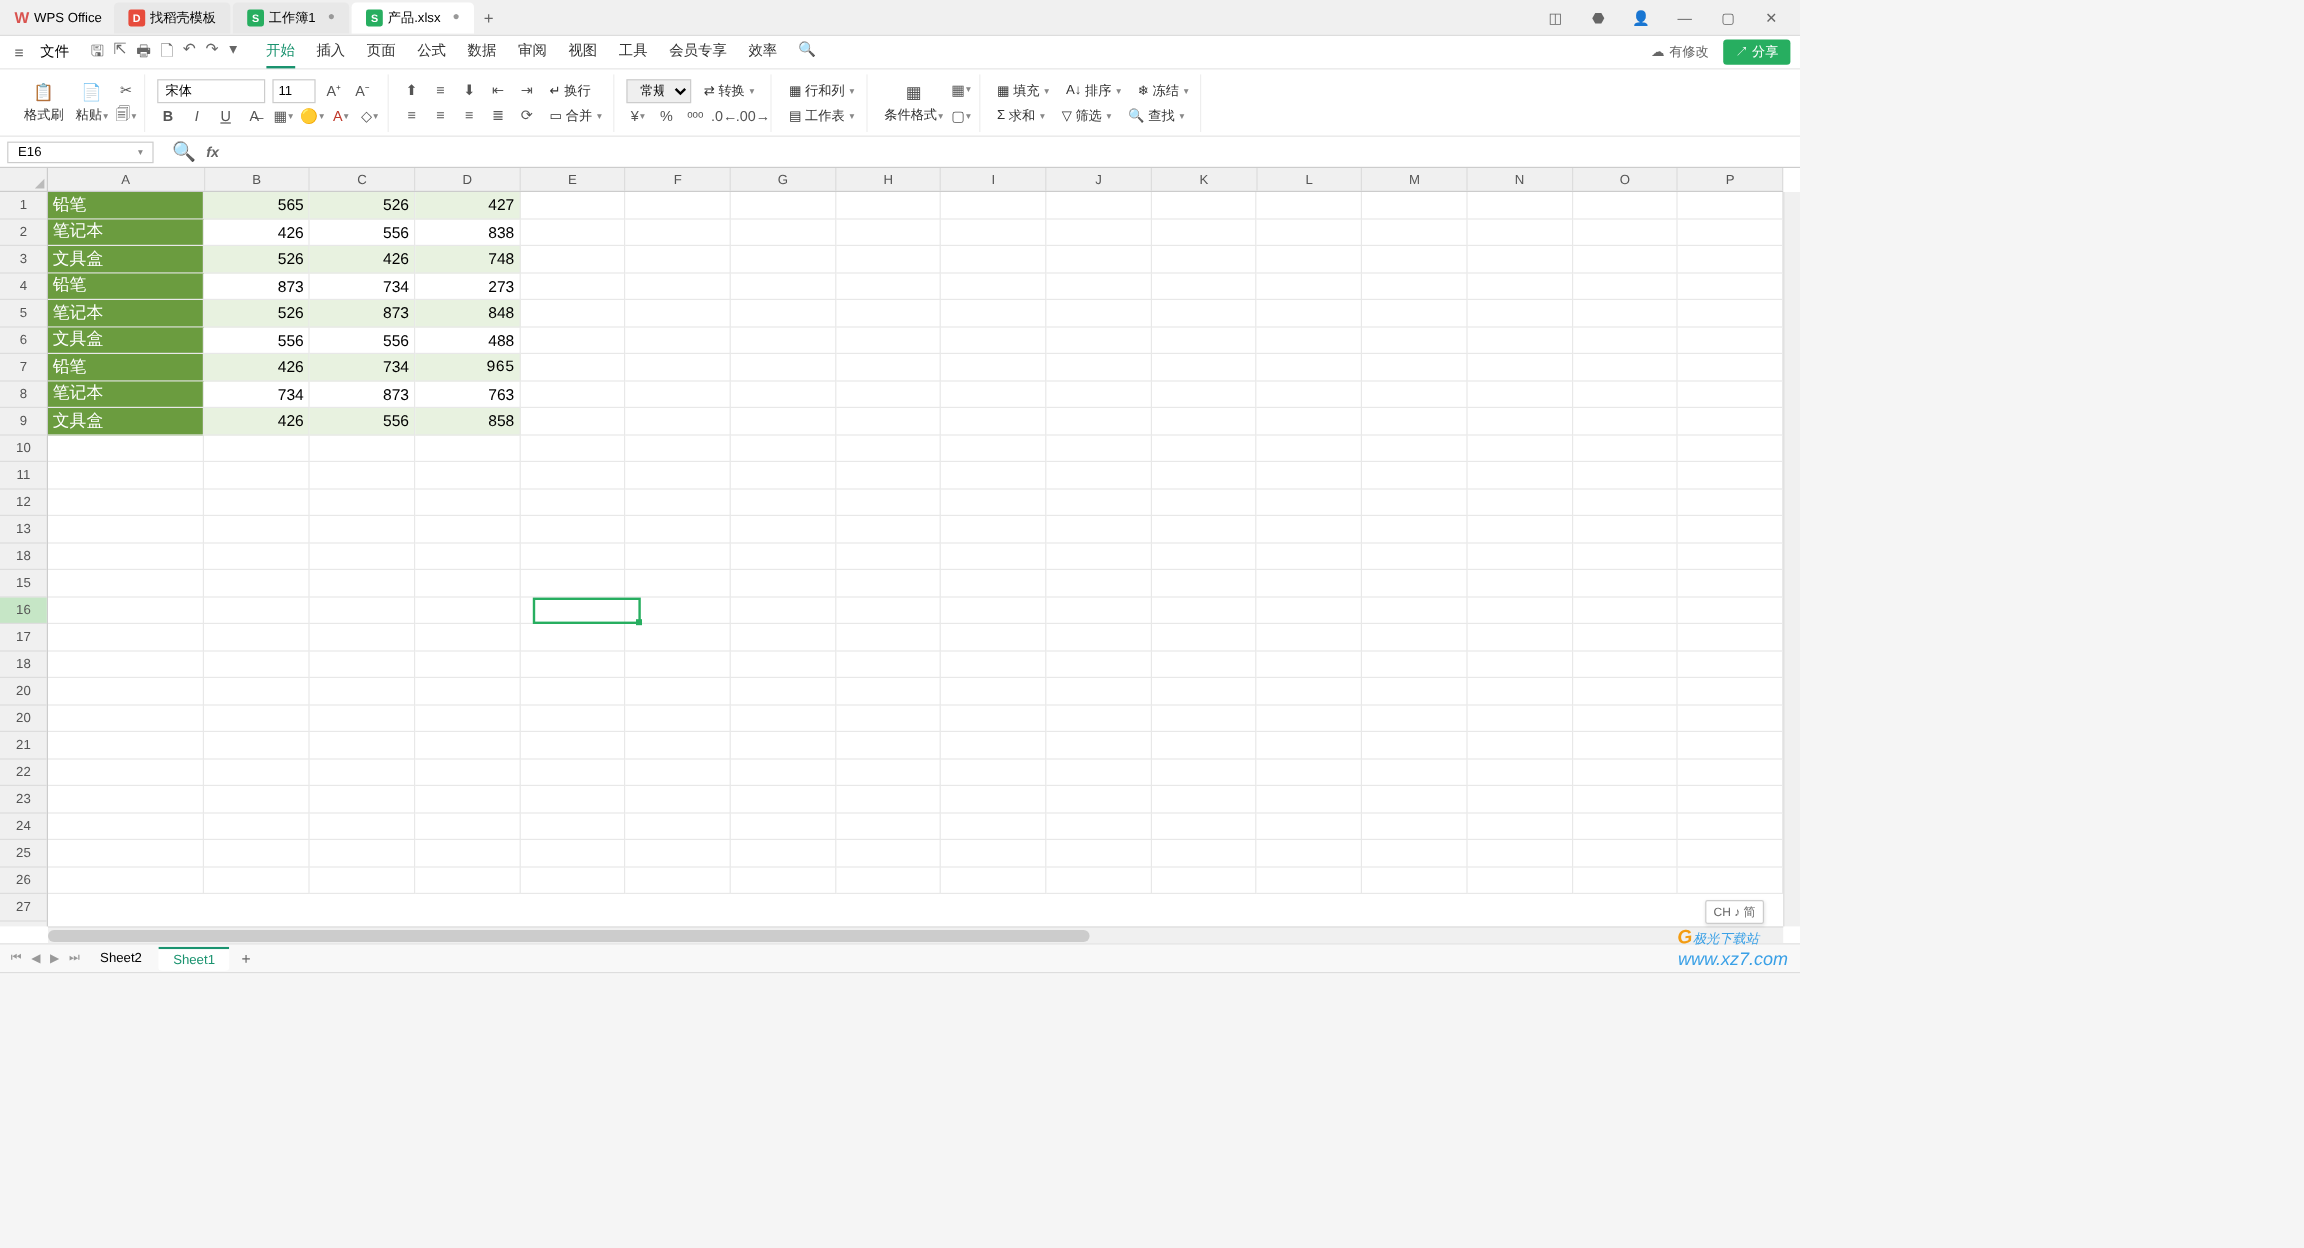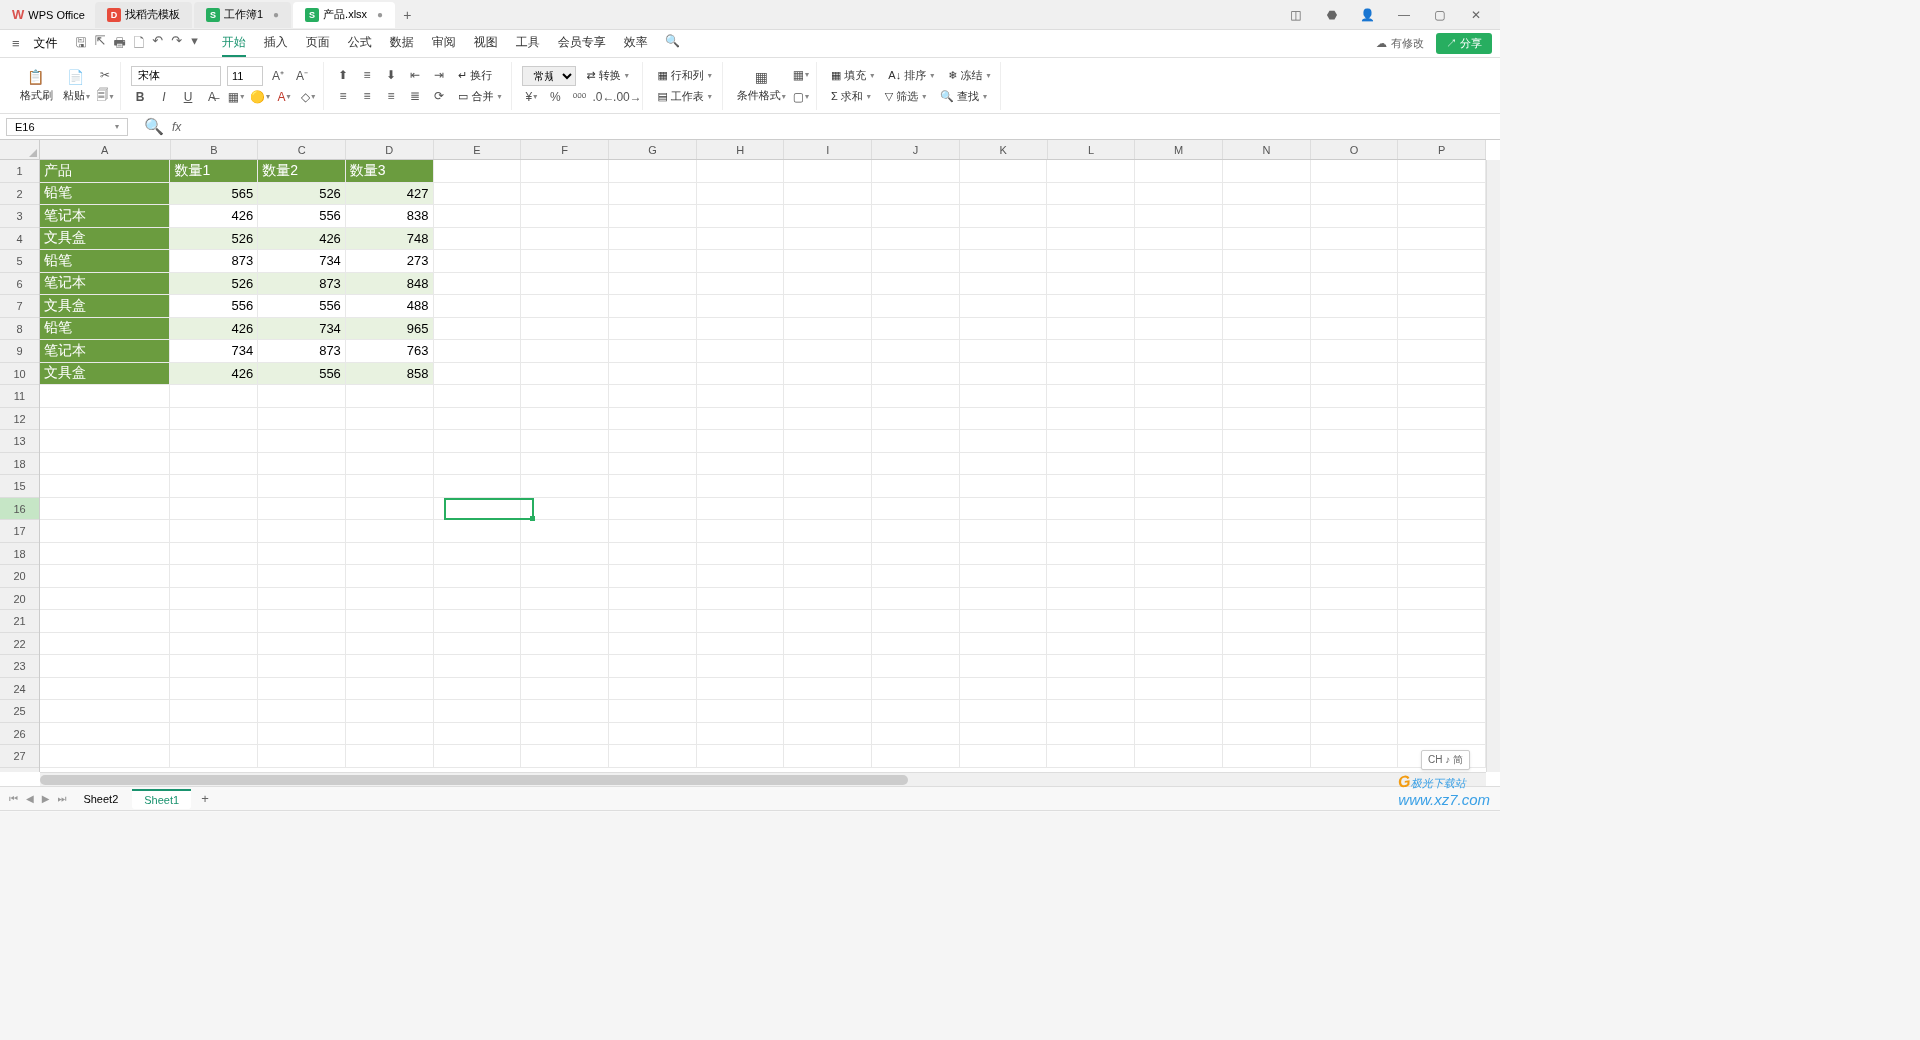--- a/index.html
+++ b/index.html
@@ -42,21 +42,21 @@
 .rb-row { display: flex; gap: 6px; align-items: center; }
 .font-select { border: 1px solid #ccc; padding: 2px 6px; font-size: 11px; width: 90px; height: 20px; }
 .font-size { border: 1px solid #ccc; padding: 2px 4px; font-size: 11px; width: 36px; height: 20px; }
 .rb-btn-sm { width: 18px; height: 18px; display: flex; align-items: center; justify-content: center; font-size: 12px; color: #555; cursor: pointer; }
 .dropdown-arrow { font-size: 8px; color: #888; margin-left: 1px; }
 
 
 .formula-bar { height: 26px; background: #fff; display: flex; align-items: center; border-bottom: 1px solid #ccc; }
 .name-box { width: 122px; border: 1px solid #ccc; margin: 2px 6px; padding: 2px 8px; font-size: 11px; background: #fff; display: flex; align-items: center; justify-content: space-between; }
 .fx-area { display: flex; align-items: center; gap: 8px; padding: 0 10px; }
-.fx-label { font-style: italic; font-size: 12px; color: #666; }
+.fx-label { font-style: italic; font-size: 12px; color: #666; font-weight: bold; }
 
 
 .sheet-area { position: relative; background: #fff; height: 646px; overflow: hidden; }
 .corner { position: absolute; left: 0; top: 0; width: 40px; height: 20px; background: #f0f0f0; border-right: 1px solid #ccc; border-bottom: 1px solid #ccc; display:flex; align-items:center; justify-content:center; }
 .corner::after { content: ""; width:0; height:0; border-left: 8px solid transparent; border-bottom: 8px solid #bbb; position:absolute; right:2px; bottom:2px; }
 .col-headers { position: absolute; left: 40px; top: 0; right: 14px; height: 20px; display: flex; background: #f0f0f0; border-bottom: 1px solid #ccc; }
 .col-h { border-right: 1px solid #ddd; text-align: center; font-size: 11px; color: #555; line-height: 20px; }
 .row-headers { position: absolute; left: 0; top: 20px; width: 40px; bottom: 14px; background: #f0f0f0; border-right: 1px solid #ccc; }
 .row-h { height: 22.5px; border-bottom: 1px solid #ddd; text-align: center; font-size: 11px; color: #555; line-height: 22.5px; }
 .row-h.active { background: #c6e6c6; }
@@ -321,38 +321,20 @@
       <div class="row-h">21</div>
       <div class="row-h">22</div>
       <div class="row-h">23</div>
       <div class="row-h">24</div>
       <div class="row-h">25</div>
       <div class="row-h">26</div>
       <div class="row-h">27</div>
     </div>
   <div class="grid" id="grid">
       <div class="row">
-        <div class="cell header-cell" style="width: 134px;">产品</div>
-        <div class="cell header-cell" style="width: 90px;">数量1</div>
-        <div class="cell header-cell" style="width: 90px;">数量2</div>
-        <div class="cell header-cell" style="width: 90px;">数量3</div>
-        <div class="cell" style="width: 90px;"></div>
-        <div class="cell" style="width: 90px;"></div>
-        <div class="cell" style="width: 90px;"></div>
-        <div class="cell" style="width: 90px;"></div>
-        <div class="cell" style="width: 90px;"></div>
-        <div class="cell" style="width: 90px;"></div>
-        <div class="cell" style="width: 90px;"></div>
-        <div class="cell" style="width: 90px;"></div>
-        <div class="cell" style="width: 90px;"></div>
-        <div class="cell" style="width: 90px;"></div>
-        <div class="cell" style="width: 90px;"></div>
-        <div class="cell" style="width: 90px;"></div>
-      </div>
-      <div class="row">
         <div class="cell name-cell" style="width: 134px;">铅笔</div>
         <div class="cell num alt" style="width: 90px;">565</div>
         <div class="cell num alt" style="width: 90px;">526</div>
         <div class="cell num alt" style="width: 90px;">427</div>
         <div class="cell" style="width: 90px;"></div>
         <div class="cell" style="width: 90px;"></div>
         <div class="cell" style="width: 90px;"></div>
         <div class="cell" style="width: 90px;"></div>
         <div class="cell" style="width: 90px;"></div>
         <div class="cell" style="width: 90px;"></div>
@@ -450,21 +432,21 @@
         <div class="cell" style="width: 90px;"></div>
         <div class="cell" style="width: 90px;"></div>
         <div class="cell" style="width: 90px;"></div>
         <div class="cell" style="width: 90px;"></div>
         <div class="cell" style="width: 90px;"></div>
       </div>
       <div class="row">
         <div class="cell name-cell" style="width: 134px;">铅笔</div>
         <div class="cell num alt" style="width: 90px;">426</div>
         <div class="cell num alt" style="width: 90px;">734</div>
-        <div class="cell num alt" style="width: 90px;">965</div>
+        <div class="cell num alt" style="width: 90px; font-family: Liberation Mono, monospace;">965</div>
         <div class="cell" style="width: 90px;"></div>
         <div class="cell" style="width: 90px;"></div>
         <div class="cell" style="width: 90px;"></div>
         <div class="cell" style="width: 90px;"></div>
         <div class="cell" style="width: 90px;"></div>
         <div class="cell" style="width: 90px;"></div>
         <div class="cell" style="width: 90px;"></div>
         <div class="cell" style="width: 90px;"></div>
         <div class="cell" style="width: 90px;"></div>
         <div class="cell" style="width: 90px;"></div>

